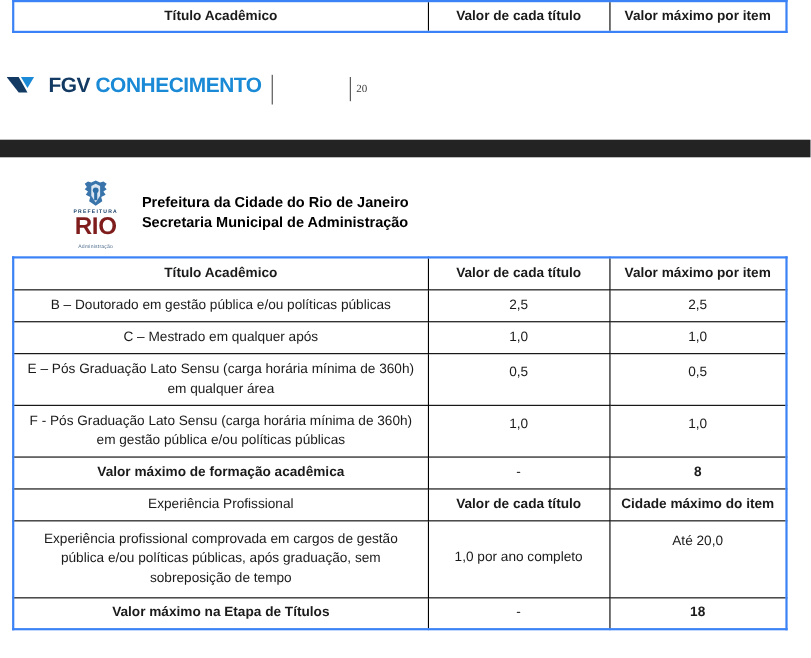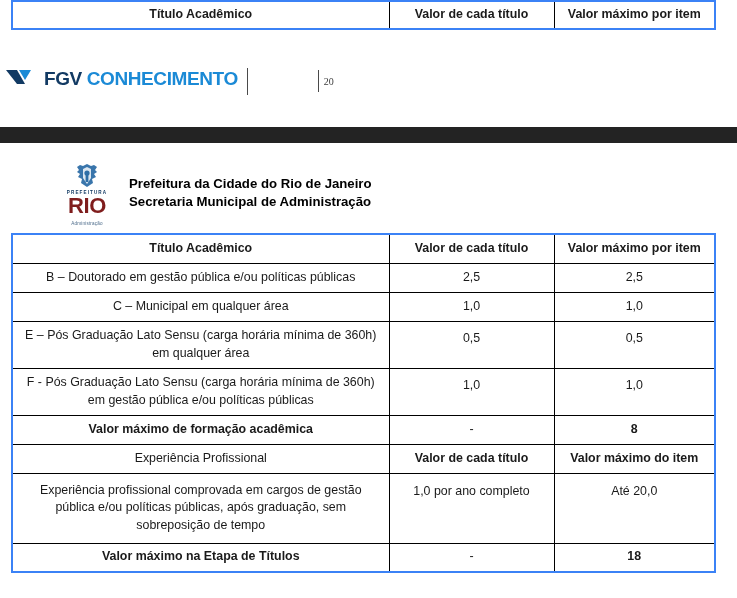--- a/index.html
+++ b/index.html
@@ -220,21 +220,21 @@
           <td class="col-max bold r1">Valor máximo por item</td>
         </tr>
 
         <tr>
           <td class="col-desc r1">B – Doutorado em gestão pública e/ou políticas públicas</td>
           <td class="col-val r1">2,5</td>
           <td class="col-max r1">2,5</td>
         </tr>
 
         <tr>
-          <td class="col-desc r1">C – Municipal em qualquer área</td>
+          <td class="col-desc r1">C – Mestrado em qualquer após</td>
           <td class="col-val r1">1,0</td>
           <td class="col-max r1">1,0</td>
         </tr>
 
 
         <tr>
           <td class="col-desc" style="height:47px">E – Pós Graduação Lato Sensu (carga horária mínima de 360h) em qualquer área</td>
           <td class="col-val" style="vertical-align:top;padding-top:8px">0,5</td>
           <td class="col-max" style="vertical-align:top;padding-top:8px">0,5</td>
         </tr>
@@ -247,26 +247,26 @@
 
         <tr>
           <td class="col-desc bold r1">Valor máximo de formação acadêmica</td>
           <td class="col-val r1">-</td>
           <td class="col-max bold r1">8</td>
         </tr>
 
         <tr>
           <td class="col-desc r1">Experiência Profissional</td>
           <td class="col-val bold r1">Valor de cada título</td>
-          <td class="col-max bold r1">Valor máximo do item</td>
+          <td class="col-max bold r1">Cidade máximo do item</td>
         </tr>
 
         <tr>
           <td class="col-desc" style="height:70px">Experiência  profissional comprovada em cargos de gestão pública e/ou políticas públicas, após graduação, sem sobreposição de tempo</td>
-          <td class="col-val" style="vertical-align:top;padding-top:9px">1,0 por ano completo</td>
+          <td class="col-val" style="vertical-align:top;padding-top:24px">1,0 por ano completo</td>
           <td class="col-max" style="vertical-align:top;padding-top:9px">Até 20,0</td>
         </tr>
 
         <tr>
           <td class="col-desc bold r1">Valor máximo na Etapa de Títulos</td>
           <td class="col-val r1">-</td>
           <td class="col-max bold r1">18</td>
         </tr>
       </tbody>
     </table>

